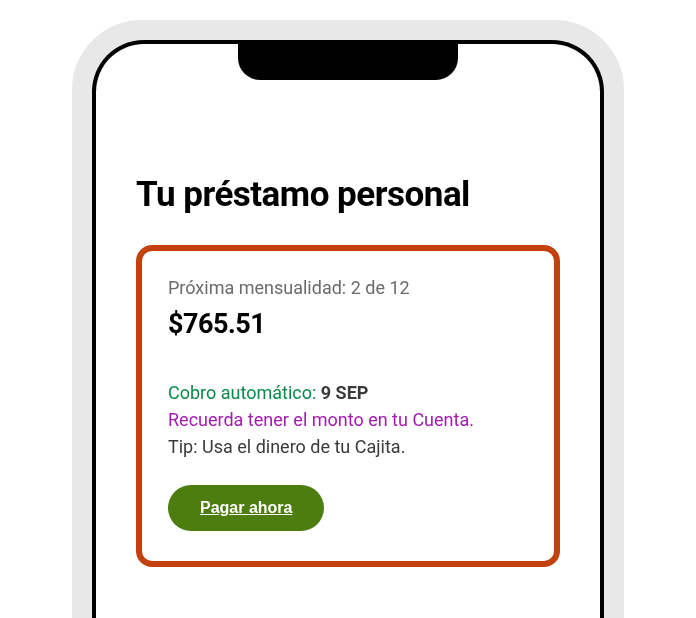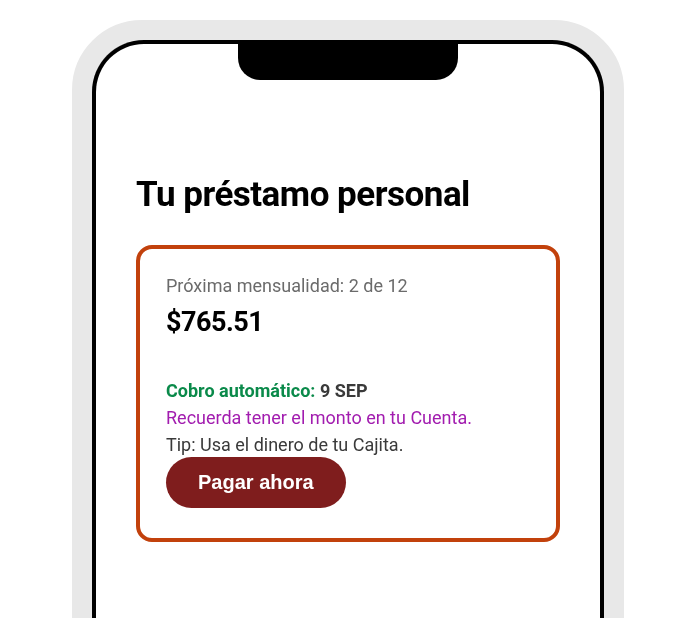--- a/index.html
+++ b/index.html
@@ -62,21 +62,21 @@
       padding: 130px 40px 0 40px;
     }
     .page-title {
       font-size: 35px;
       font-weight: 700;
       color: #000;
       margin-bottom: 30px;
       letter-spacing: -0.5px;
     }
     .loan-card {
-      border: 4px solid #c2410c;
+      border: 6px solid #c2410c;
       border-radius: 16px;
       padding: 26px 26px 30px 26px;
     }
     .next-payment-label {
       font-size: 18px;
       color: #6b6b6b;
       margin-bottom: 10px;
     }
     .amount {
       font-size: 27px;
@@ -84,47 +84,49 @@
       color: #000;
       margin-bottom: 42px;
       letter-spacing: -0.5px;
     }
     .auto-charge-line {
       font-size: 18px;
       margin-bottom: 4px;
     }
     .auto-charge-label {
       color: #0a8a4a;
-      font-weight: 700;
+      font-weight: 400;
     }
     .auto-charge-date {
       color: #3a3a3a;
       font-weight: 700;
     }
     .reminder-text {
       font-size: 18px;
       color: #a21caf;
       line-height: 1.4;
       margin-bottom: 2px;
     }
     .tip-text {
       font-size: 18px;
       color: #3a3a3a;
       line-height: 1.4;
+      margin-bottom: 26px;
     }
     .pay-button {
       display: inline-block;
-      background: #7f1d1d;
+      background: #4d7c0f;
       color: #fff;
-      font-size: 20px;
+      font-size: 16px;
       font-weight: 600;
       border: none;
       border-radius: 999px;
       padding: 14px 32px;
       cursor: pointer;
+      text-decoration: underline;
     }
   </style>
 </head>
 <body>
 
 <div class="phone-frame">
   <div class="side-button-right-1"></div>
   <div class="phone-inner">
     <div class="notch"></div>
     <div class="content">

